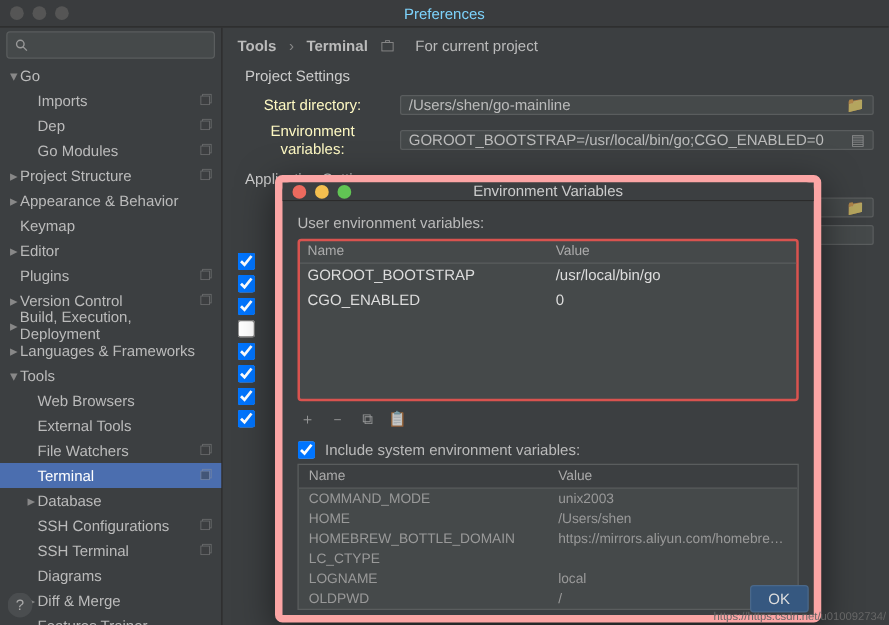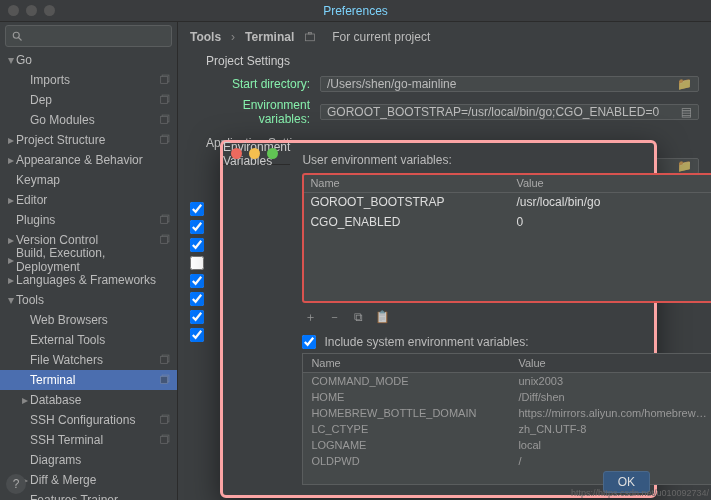--- a/index.html
+++ b/index.html
@@ -19,28 +19,28 @@
 .node.sel *{color:#fff}
 .arrow{width:10px;display:inline-flex;justify-content:center;color:#888}
 .ind1{padding-left:20px}
 .cfg{margin-left:auto;opacity:.5}
 .cfg svg{width:11px;height:11px}
 .content{flex:1;padding:8px 12px;position:relative}
 .crumbs{display:flex;align-items:center;gap:10px;margin-bottom:10px}
 .crumbs .c{font-weight:600}
 .crumbs .sep{color:#888}
 .crumbs .scope{color:#888;font-size:11px;display:flex;align-items:center;gap:16px}
-.sect{color:#ccc;margin:10px 16px 8px}
+.sect{color:#ccc;margin:10px 6px 8px}
 .row{display:flex;align-items:center;margin-bottom:6px;gap:10px}
-.row .lbl{width:120px;text-align:right;color:#86efac}
+.row .lbl{width:120px;text-align:center;color:#fef9c3}
 .row .fld{flex:1;height:16px;background:#45494a;border:1px solid #5a5d5e;border-radius:2px;display:flex;align-items:flex-end;padding:0 6px;position:relative}
 .row .fld .endicon{margin-left:auto;opacity:.6}
 .chkrow{display:flex;align-items:center;gap:8px;margin-bottom:4px}
 .chkrow input{width:14px;height:14px}
-.dialog{position:absolute;left:220px;top:140px;width:437px;height:358px;background:#3c3f41;border:3px solid #fca5a5;border-radius:6px;box-shadow:0 8px 30px rgba(0,0,0,.5);display:flex;flex-direction:row}
+.dialog{position:absolute;left:220px;top:140px;width:437px;height:358px;background:#3c3f41;border:6px solid #fca5a5;border-radius:6px;box-shadow:0 8px 30px rgba(0,0,0,.5);display:flex;flex-direction:column}
 .dlg-titlebar{height:22px;display:flex;align-items:center;justify-content:center;position:relative;background:#3c3f41;border-bottom:1px solid #2b2b2b;border-radius:6px 6px 0 0}
 .dlg-titlebar .tl{position:absolute;left:8px;display:flex;gap:7px}
 .d1{background:#ec6a5e}.d2{background:#f4bf4f}.d3{background:#61c554}
 .dlg-titlebar .ttl{color:#ccc;font-weight:500}
 .dlg-body{padding:10px 12px;flex:1;display:flex;flex-direction:column}
 .uev-label{color:#bbb;margin-bottom:6px}
 .uev-table{border:2px solid #d9534f;border-radius:3px;background:#45494a;height:130px;margin-bottom:6px}
 .uev-hdr{display:flex;height:18px;border-bottom:1px solid #5a5d5e}
 .uev-hdr div{flex:1;padding:2px 6px;color:#aaa;font-size:11px}
 .uev-row{display:flex;height:20px}
@@ -325,29 +325,28 @@
         <div>Name</div>
         <div>Value</div>
       </div>
       <div id="sys-rows">
           <div class="sys-row">
             <div>COMMAND_MODE</div>
             <div>unix2003</div>
           </div>
           <div class="sys-row">
             <div>HOME</div>
-            <div>/Diff/shen</div>
+            <div>/Users/shen</div>
           </div>
           <div class="sys-row">
             <div>HOMEBREW_BOTTLE_DOMAIN</div>
             <div>https://mirrors.aliyun.com/homebrew/home...</div>
           </div>
           <div class="sys-row">
             <div>LC_CTYPE</div>
-            <div>zh_CN.UTF-8</div>
           </div>
           <div class="sys-row">
             <div>LOGNAME</div>
             <div>local</div>
           </div>
           <div class="sys-row">
             <div>OLDPWD</div>
             <div>/</div>
           </div>
         </div>

